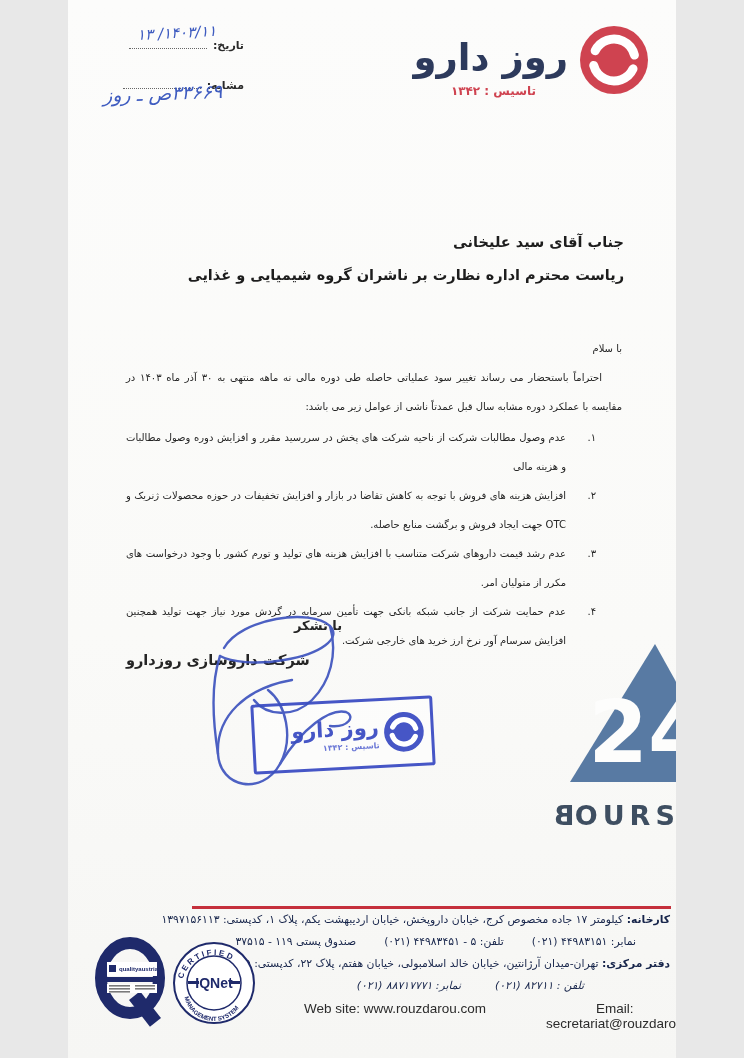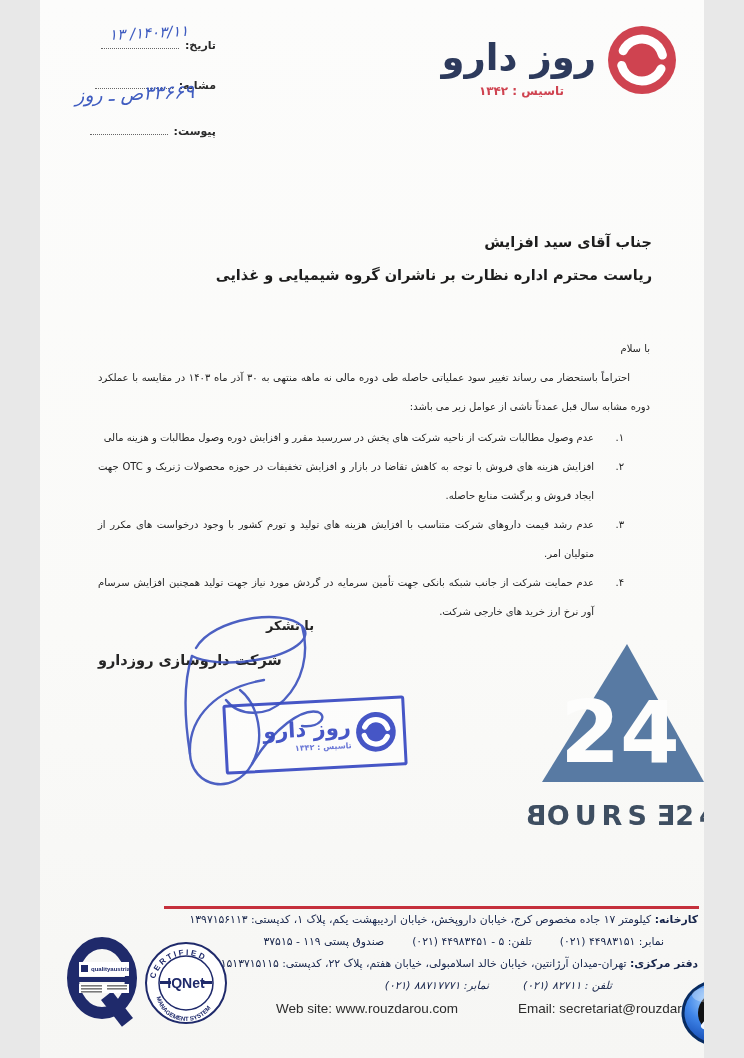--- a/index.html
+++ b/index.html
@@ -1,17 +1,17 @@
 <!DOCTYPE html>
 <html lang="fa"><head>
 <meta charset="utf-8">
 <style>
   html,body{margin:0;padding:0;background:#e8e8e8;}
   .page{
-    position:relative;width:664px;height:1058px;margin:0 auto;
+    position:relative;width:608px;height:1058px;margin:0 auto;
     background:linear-gradient(180deg,#fcfcfb 0%,#fafaf8 60%,#f6f6f4 100%);
     overflow:hidden;
     font-family:"DejaVu Sans",sans-serif;
     color:#252525;
   }
   
   .ref-block{position:absolute;top:36px;left:26px;width:150px;direction:rtl;font-size:11px;color:#333;}
   .ref-row{position:relative;height:40px;}
   .ref-label{display:inline-block;font-weight:bold;color:#2b2b2b;}
   .dots{display:inline-block;width:78px;border-bottom:1.6px dotted #666;height:12px;margin-right:2px;}
@@ -77,39 +77,35 @@
     <div class="ref-row">
       <span class="ref-label">تاریخ:</span>
       <span class="dots"></span>
       <span class="hand hand-date">۱۴۰۳/۱۱/ ۱۳</span>
     </div>
     <div class="ref-row">
       <span class="ref-label">مشابه:</span>
       <span class="dots"></span>
       <span class="hand hand-number">۳۳۶۶۹ص ـ روز</span>
     </div>
-    <div class="ref-row" style="margin-top:6px;">
-      <span class="ref-label">پیوست:</span>
-      <span class="dots"></span>
-    </div>
   </div>
 
   <div class="brand">
     <div class="brand-text">
       <div class="brand-name">روز دارو</div>
       <div class="brand-est">تاسیس : ۱۳۴۲</div>
     </div>
     <svg width="72" height="72" viewBox="0 0 72 72">
       <circle cx="36" cy="36" r="34" fill="#cf4350"></circle>
       <circle cx="36" cy="36" r="21" fill="none" stroke="#ffffff" stroke-width="9" stroke-dasharray="51 15" stroke-linecap="round" transform="rotate(25 36 36)"></circle>
     </svg>
   </div>
 
   <div class="recipient">
-    <div>جناب آقای سید افزایش</div>
+    <div>جناب آقای سید علیخانی</div>
     <div>ریاست محترم اداره نظارت بر ناشران گروه شیمیایی و غذایی</div>
   </div>
 
   <div class="body-block">
     <div class="salutation">با سلام</div>
     <div class="intro">احتراماً باستحضار می رساند تغییر سود عملیاتی حاصله طی دوره مالی نه ماهه منتهی به ۳۰ آذر ماه ۱۴۰۳ در مقایسه با عملکرد دوره مشابه سال قبل عمدتاً ناشی از عوامل زیر می باشد:</div>
     <div class="items">
       <div class="item">
         <span class="num">۱.</span>
         <span>عدم وصول مطالبات شرکت از ناحیه شرکت های پخش در سررسید مقرر و افزایش دوره وصول مطالبات و هزینه مالی</span>

